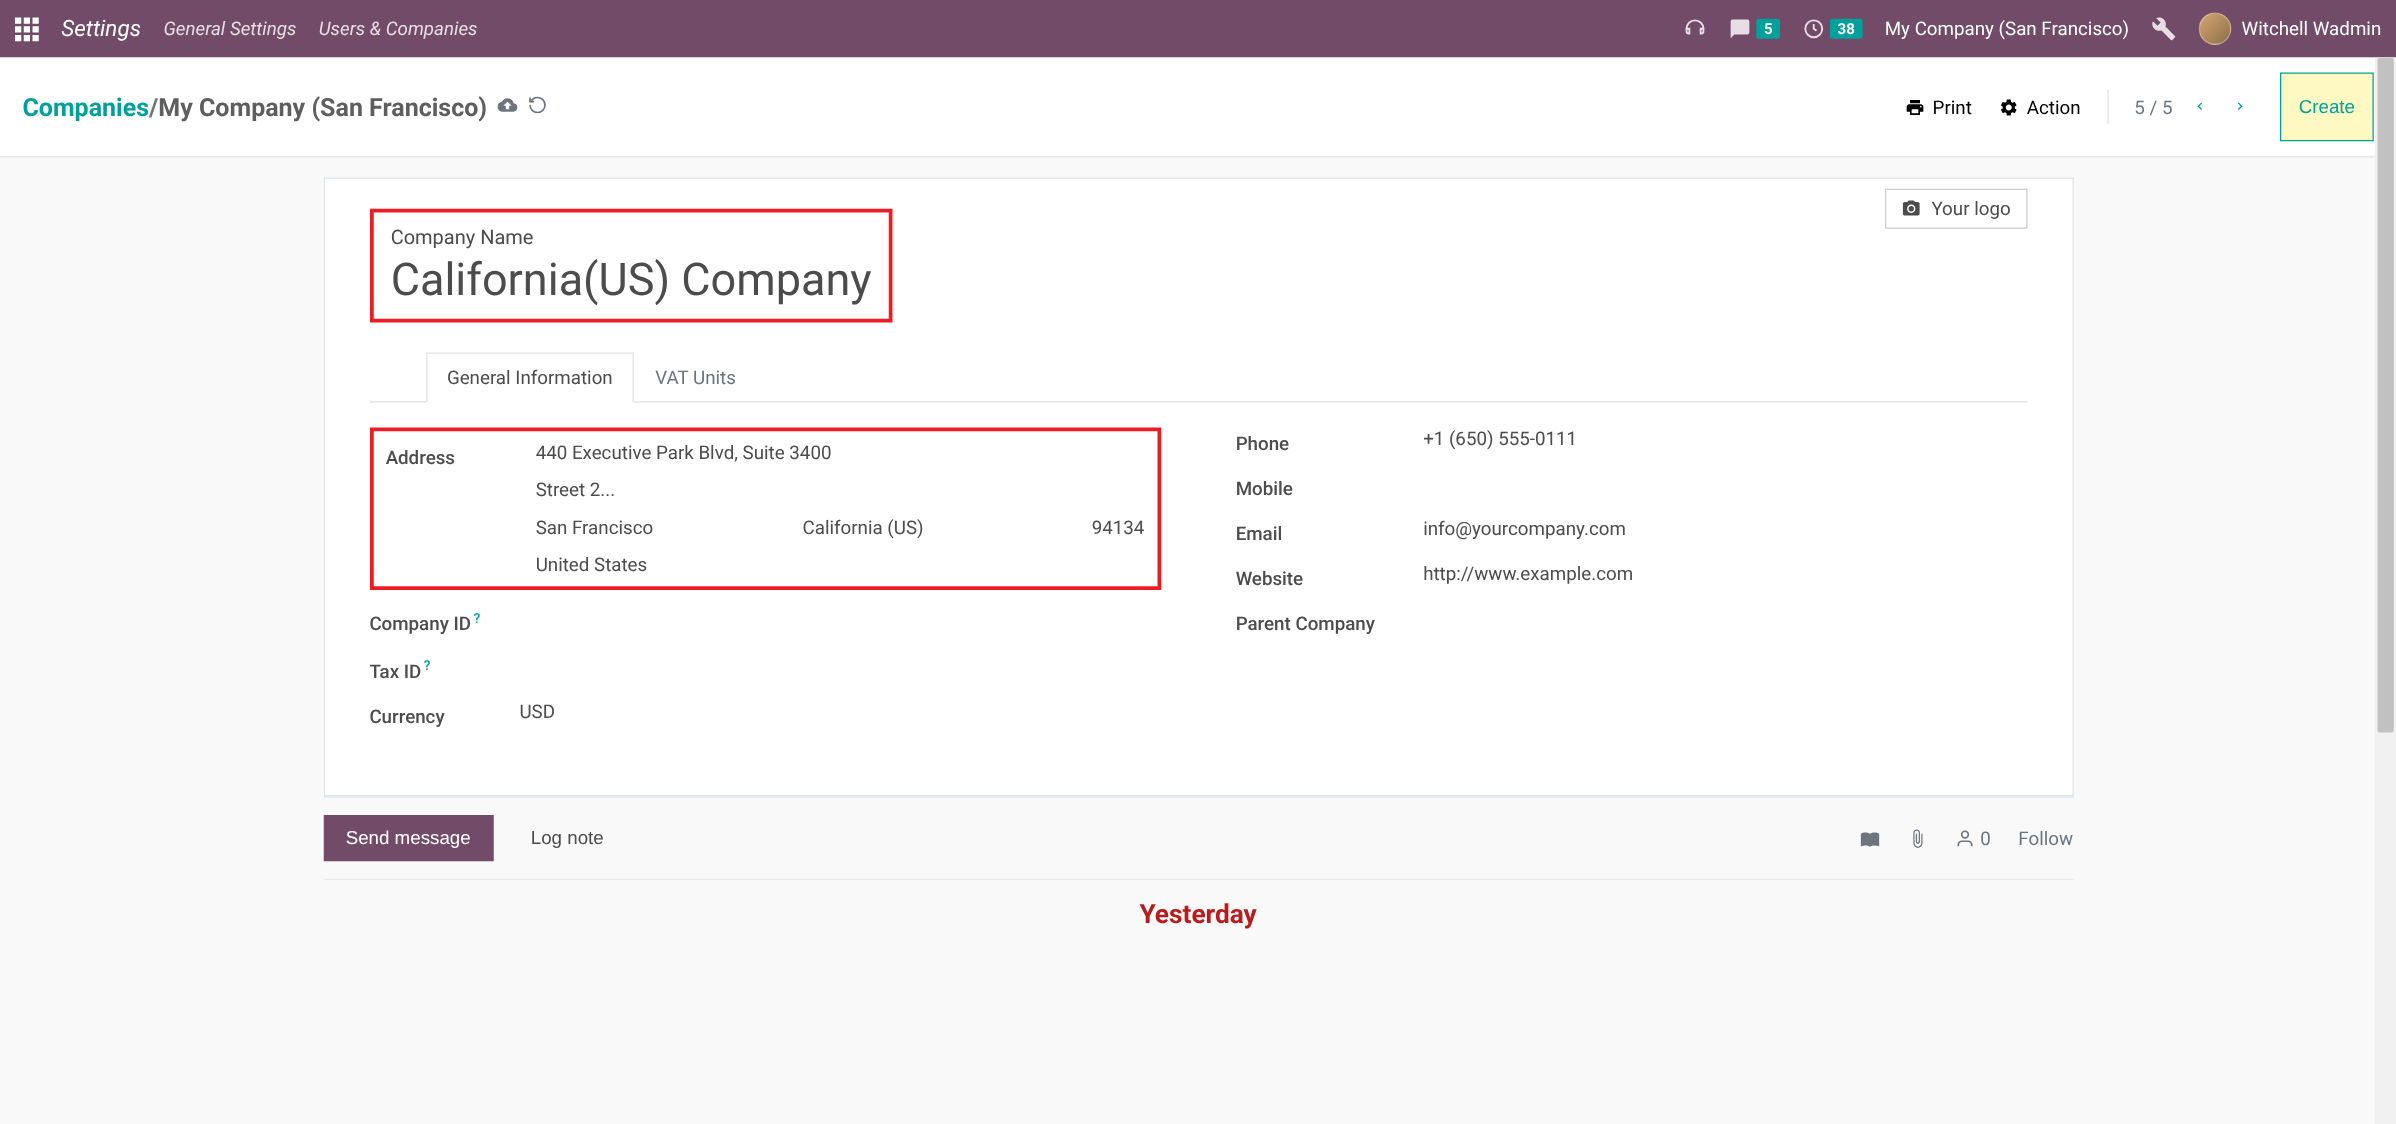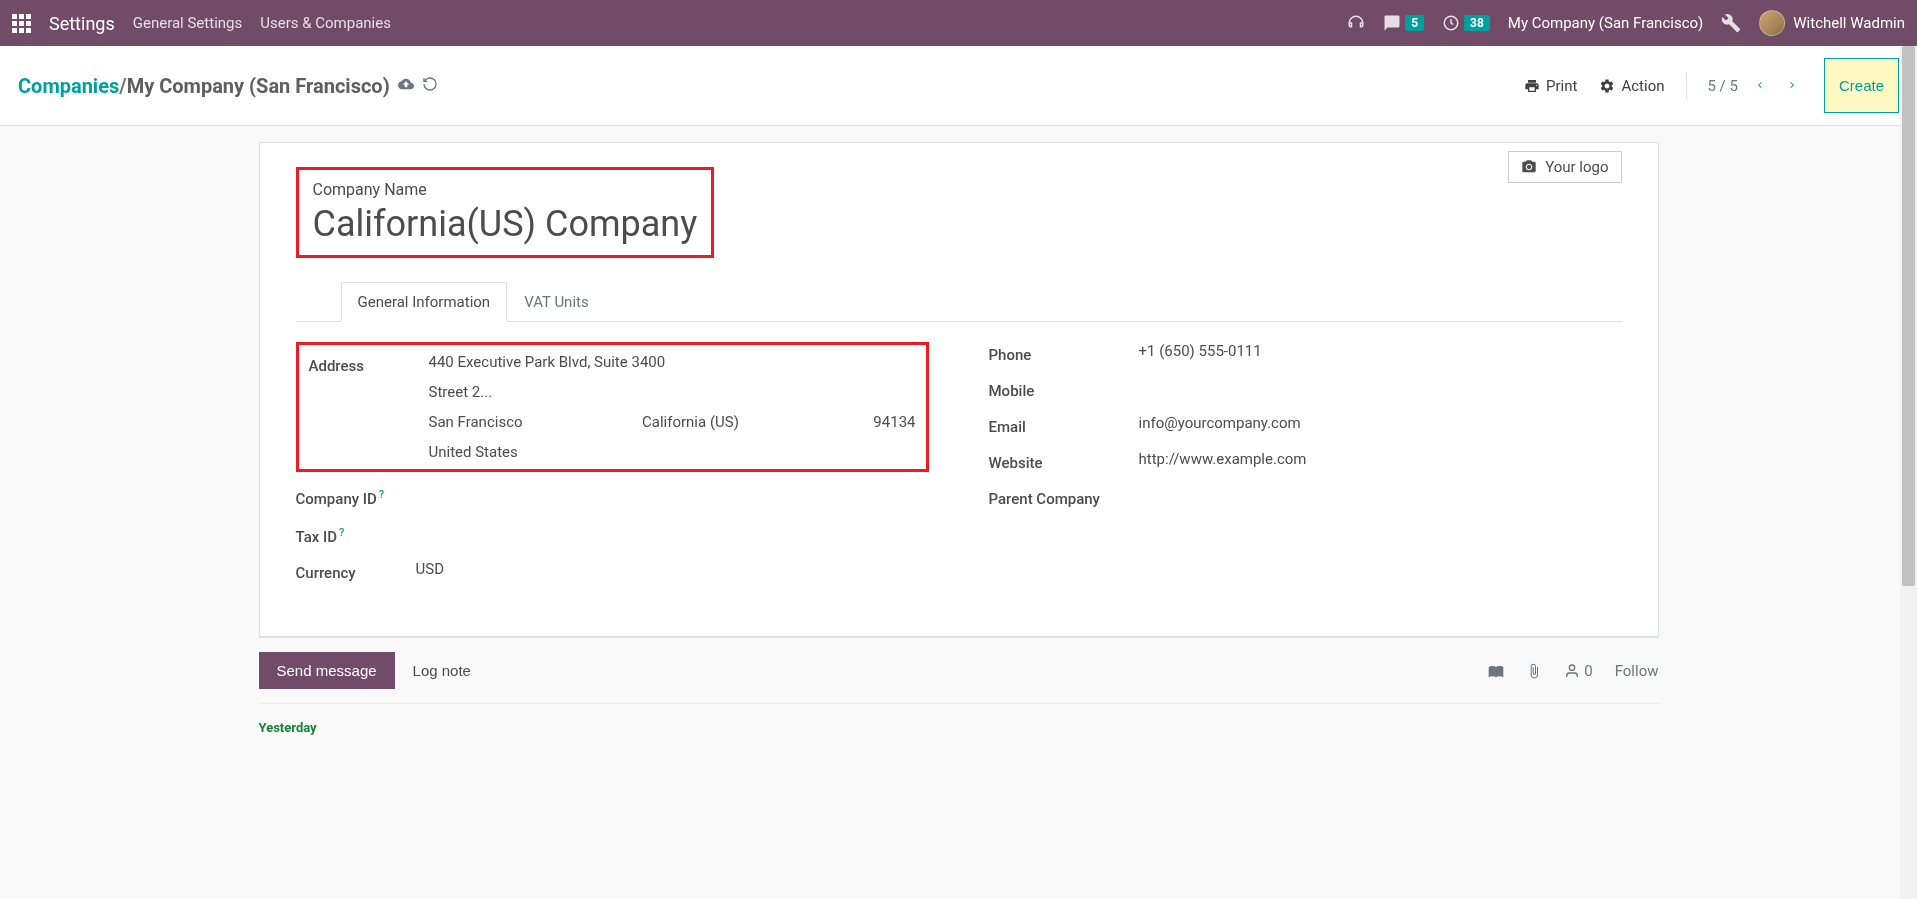--- a/index.html
+++ b/index.html
@@ -1,41 +1,41 @@
 <!DOCTYPE html>
 <html><head>
 <meta charset="utf-8">
 <style>
 * { margin: 0; padding: 0; box-sizing: border-box; }
 body { font-family: -apple-system, BlinkMacSystemFont, "Segoe UI", Roboto, sans-serif; font-size: 14px; color: #4c4c4c; background: #f9f9f9; }
 
 
 .top-nav { background: #714B67; color: #e8e1e7; height: 46px; display: flex; align-items: center; padding: 0 12px; justify-content: space-between; }
-.top-nav-left { display: flex; align-items: center; gap: 18px; }
+.top-nav-left { display: flex; align-items: center; gap: 18px; font-style: italic; }
 .apps-icon { display: grid; grid-template-columns: repeat(3,5px); grid-template-rows: repeat(3,5px); gap: 2px; cursor: pointer; }
 .apps-icon span { background: #fff; width:5px; height:5px; }
 .app-title { color: #fff; font-size: 18px; font-weight: 400; }
 .nav-link { color: #e7dde5; font-size: 15px; cursor: pointer; }
 .top-nav-right { display: flex; align-items: center; gap: 18px; }
 .nav-icon { color: #e7dde5; font-size: 16px; cursor: pointer; display:flex; align-items:center; gap:4px; }
 .badge { background: #00A09D; color:#fff; font-size:12px; font-weight:bold; padding:1px 6px; border-radius:2px; }
 .company-selector { color: #fff; font-size: 15px; cursor:pointer; }
 .user-area { display:flex; align-items:center; gap:8px; cursor:pointer; }
 .avatar { width:26px; height:26px; border-radius:50%; background: linear-gradient(135deg, #d4a574, #8b6f47); border: 1px solid rgba(255,255,255,0.3); }
 .user-name { color:#fff; font-size:15px; }
 
 
 .control-panel { background:#fff; border-bottom:1px solid #dee2e6; padding: 12px 18px; display:flex; justify-content:space-between; align-items:center; }
 .breadcrumb { display:flex; align-items:center; font-size:20px;font-weight:bold; }
 .breadcrumb-link { color: #00A09D; cursor:pointer; }
 .breadcrumb-sep { color:#6c757d; }
 .breadcrumb-current { color:#5f5e5e; }
 .bc-icon { color:#6c757d; font-size:15px; cursor:pointer; margin-left:8px; }
 .cp-right { display:flex; align-items:center; gap:22px; }
-.cp-btn { color:#404040; font-size:15px; display:flex; align-items:center; gap:6px; cursor:pointer; }
+.cp-btn { color:#000000; font-size:15px; display:flex; align-items:center; gap:6px; cursor:pointer; }
 .pager { display:flex; align-items:center; gap:12px; color:#6c757d; font-size:15px; border-left:1px solid #dee2e6; padding-left:20px; }
 .pager-arrow { color:#00A09D; font-size:16px; cursor:pointer; padding:4px; }
 .create-btn { border:1px solid #00A09D; color:#00A09D; background:#fef9c3; padding:18px 14px; font-size:15px; cursor:pointer; }
 
 
 .form-container { padding: 16px 0; }
 .sheet { background:#fff; border:1px solid #dee2e6; max-width:1400px; margin:0 auto; padding: 24px 36px 40px; position:relative; }
 .logo-box { position:absolute; top:8px; right:36px; border:1px solid #ccc; padding:6px 12px; display:flex; align-items:center; gap:8px; color:#4c4c4c; font-size:15px; cursor:pointer; }
 .title-area { border:3px solid #ed1c24; padding: 10px 14px 10px 14px; display:inline-block; margin-bottom:24px; }
 .title-label { font-size:16px; color:#4c4c4c; margin-bottom:4px; }
@@ -56,26 +56,26 @@
 .address-lines { display:flex; flex-direction:column; gap:12px; }
 .addr-row3 { display:flex; gap:30px; }
 .addr-row3 > span:nth-child(1) { flex:1; }
 .addr-row3 > span:nth-child(2) { flex:1; }
 .addr-row3 > span:nth-child(3) { text-align:right; min-width:60px; }
 .help-q { color:#00A09D; font-size:11px; vertical-align:super; margin-left:2px; cursor:pointer; }
 
 
 .chatter { max-width:1400px; margin:0 auto; border-top:1px solid #dee2e6; }
 .chatter-top { display:flex; align-items:center; justify-content:space-between; padding:14px 0 14px 0; border-bottom:1px solid #e9ecef; }
-.chatter-buttons { display:flex; align-items:flex-start; gap:0; }
+.chatter-buttons { display:flex; align-items:flex-start; gap:12px; }
 .send-msg { background:#714B67; color:#fff; padding:10px 18px; font-size:15px; border:none; cursor:pointer; }
 .log-note { background:transparent; color:#4c4c4c; padding:10px 18px; font-size:15px; border:none; cursor:pointer; }
 .chatter-tools { display:flex; align-items:center; gap:22px; color:#6c757d; font-size:15px; }
 .chatter-tools span { cursor:pointer; display:flex; align-items:center; gap:4px; }
-.chatter-date { text-align:left; font-weight:bold; font-size:13px; color:#15803d; padding:16px 0 4px; }
+.chatter-date { text-align:center; font-weight:bold; font-size:21px; color:#b91c1c; padding:16px 0 4px; }
 
 .scrollbar-track { position:fixed; right:0; top:46px; bottom:0; width:17px; background:#f1f1f1; }
 .scrollbar-thumb { position:absolute; top:0; right:2px; width:13px; height:540px; background:#c1c1c1; border-radius:2px; }
 </style>
 </head>
 <body>
 
 <div class="top-nav">
   <div class="top-nav-left">
     <div class="apps-icon">

